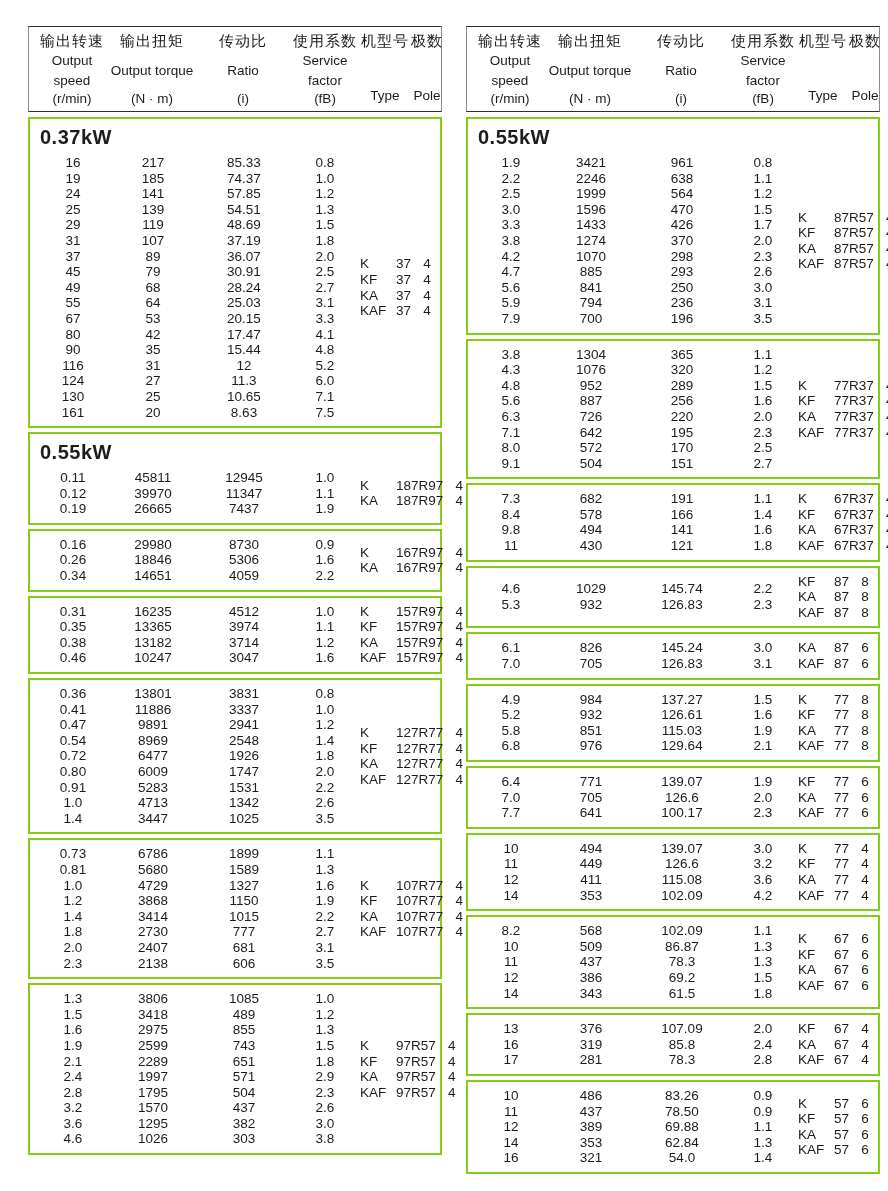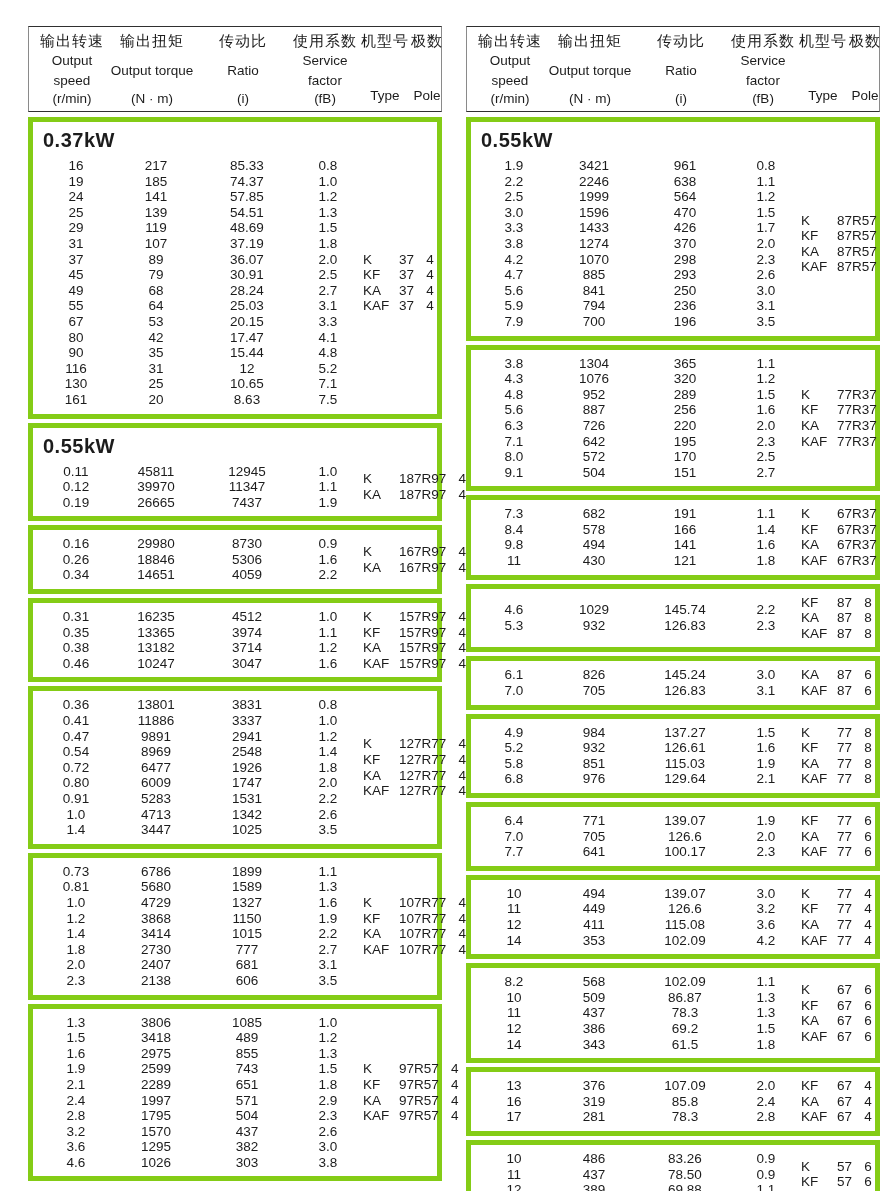--- a/index.html
+++ b/index.html
@@ -18,21 +18,21 @@
     box-sizing:border-box; height:86px; padding:5px 4px 5px 8px;
     display:grid; grid-template-columns:70px 90px 92px 72px 1fr 36px;
     margin-bottom:5px;
   }
   .hcell { display:flex; flex-direction:column; justify-content:space-between; text-align:center; }
   .hcn { font-size:15px; letter-spacing:1px; white-space:nowrap; }
   .hen { font-size:13.5px; line-height:20px; }
   .hunit { font-size:13.5px; }
   
   .block {
-    border:5px solid #84cc16; box-sizing:border-box;
+    border:2px solid #84cc16; box-sizing:border-box;
     margin-bottom:4px; padding:6px 16px 6px 8px;
   }
   .block-title { font-size:20px; font-weight:bold; letter-spacing:0.5px; margin:1px 0 6px 2px; }
   .block-content { display:flex; align-items:center; }
   .rows { width:322px; }
   .drow { display:grid; grid-template-columns:70px 90px 92px 70px; }
   .dcell { text-align:center; font-size:13.5px; line-height:15.6px; }
   .types { flex:1; display:flex; flex-direction:column; justify-content:center; }
   .type-line { display:grid; grid-template-columns:36px 1fr 32px; font-size:13.5px; line-height:15.6px; }
   .type-prefix { text-align:left; }
@@ -158,20 +158,26 @@
                 <div class="dcell">15.44</div>
                 <div class="dcell">4.8</div>
               </div>
               <div class="drow">
                 <div class="dcell">116</div>
                 <div class="dcell">31</div>
                 <div class="dcell">12</div>
                 <div class="dcell">5.2</div>
               </div>
               <div class="drow">
+                <div class="dcell">124</div>
+                <div class="dcell">27</div>
+                <div class="dcell">11.3</div>
+                <div class="dcell">6.0</div>
+              </div>
+              <div class="drow">
                 <div class="dcell">130</div>
                 <div class="dcell">25</div>
                 <div class="dcell">10.65</div>
                 <div class="dcell">7.1</div>
               </div>
               <div class="drow">
                 <div class="dcell">161</div>
                 <div class="dcell">20</div>
                 <div class="dcell">8.63</div>
                 <div class="dcell">7.5</div>

